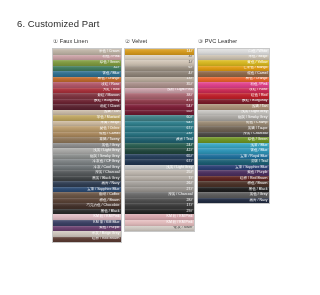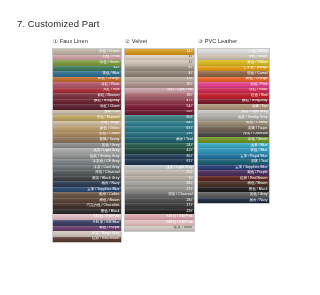--- a/index.html
+++ b/index.html
@@ -80,21 +80,21 @@
     white-space: nowrap;
     letter-spacing: 0.02px;
     font-family: "Liberation Sans", sans-serif;
   }
   .lbl.light { color: #ffffff; }
   .lbl.dark  { color: #3b3b3b; }
 </style>
 </head>
 <body>
 
-<div id="page-title">7. Customized Part</div>
+<div id="page-title">6. Customized Part</div>
 
 <div id="columns">
     <div class="swatch-column" style="left: 52px; width: 70px;">
       <div class="col-header">① Faux Linen</div>
       <div class="swatch-stack">
         <div class="swatch" style="background: rgb(189, 178, 164); height: 5.52px;">
           <span class="sheen"></span>
           <span class="lbl light">米色 / Cream</span>
         </div>
         <div class="swatch" style="background: rgb(201, 160, 164); height: 5.52px;">

